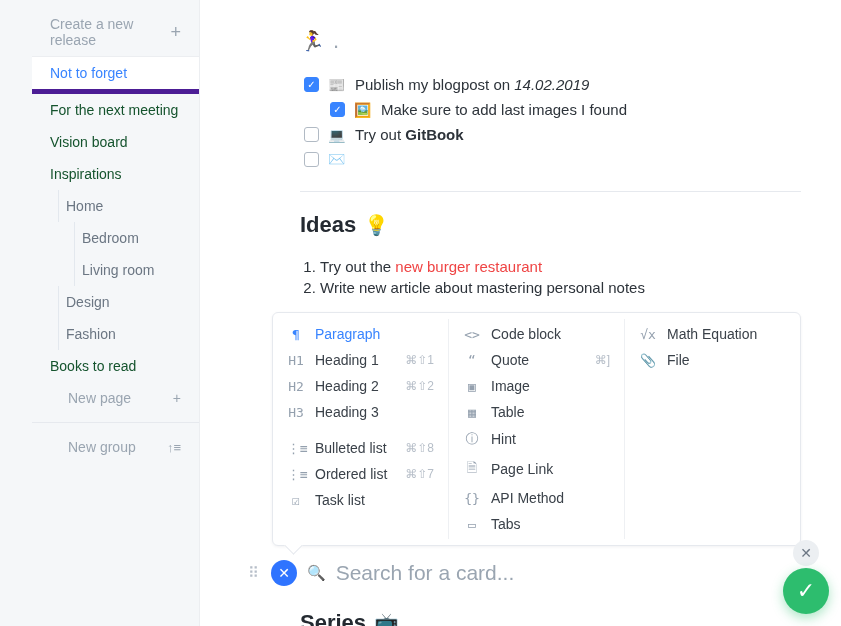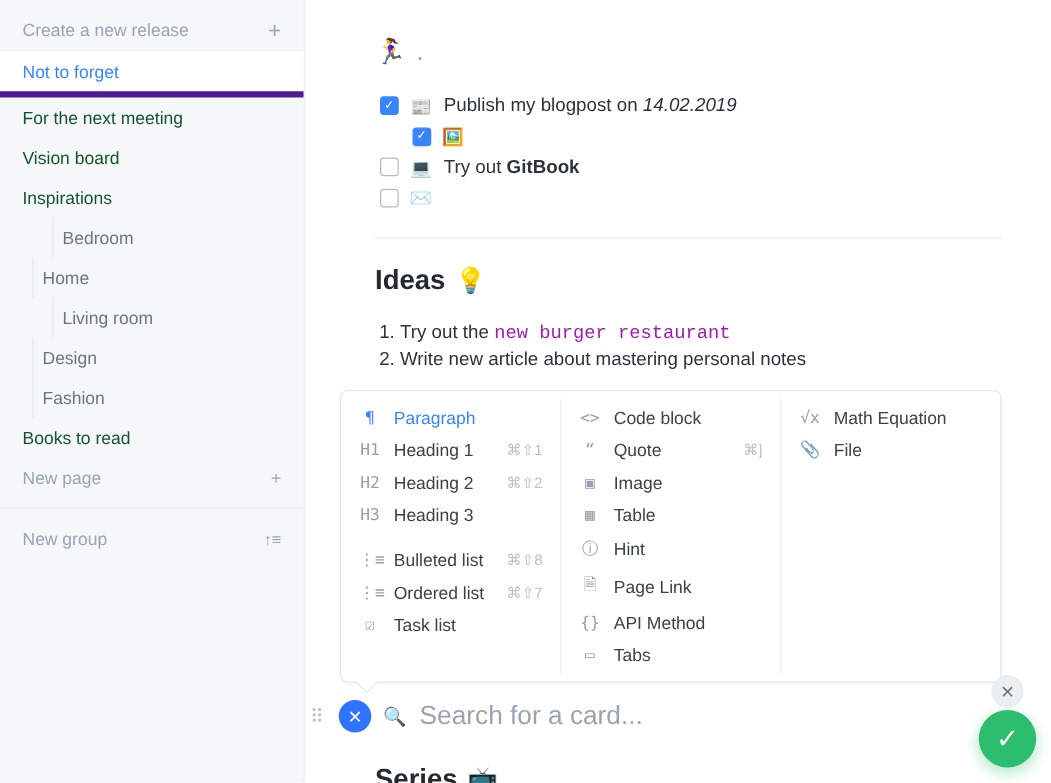--- a/index.html
+++ b/index.html
@@ -10,26 +10,27 @@
     background: #fff;
     width: 841px;
     height: 626px;
     overflow: hidden;
     position: relative;
   }
   
   .sidebar {
     position: absolute;
     left: 0; top: 0;
-    width: 244px;
+    width: 200px;
     height: 100%;
     background: #f5f7f9;
     border-right: 1px solid #eceef1;
     padding-top: 8px;
     overflow-y: auto;
+    padding-left: 32px;
   }
   .sb-header {
     display: flex;
     align-items: center;
     justify-content: space-between;
     color: #9aa5b1;
     padding: 8px 18px;
     font-size: 14px;
   }
   .sb-header .plus { color: #9aa5b1; font-size: 18px; line-height: 14px; }
@@ -58,21 +59,21 @@
     background:#e3e8ee;
   }
   .sb-subsub { padding-left: 50px; position:relative; color:#6b7683;}
   .sb-subsub::before {
     content:"";
     position:absolute;
     left:42px; top:0; bottom:0;
     width:1px;
     background:#e3e8ee;
   }
-  .sb-item.muted { color: #9aa5b1; }
+  .sb-item.muted { color: #9aa5b1; margin-left: 18px; }
   .sb-divider { border-top: 1px solid #e6e9ee; margin: 8px 0;}
   .sort-icon { color:#9aa5b1; font-size:13px; }
 
   
   .main {
     position: absolute;
     left: 228px; right:0; top:0; bottom:0;
     overflow-y: auto;
     padding: 28px 40px 0 40px;
   }
@@ -124,21 +125,21 @@
   .task-text .strike { text-decoration: line-through; }
   .rule { border:0;border-top:1px solid #e6e9ee; margin: 20px 0 20px 32px;}
 
   .ideas-list {
     margin-left: 52px;
     font-size:15px;
     color:#2d333a;
     list-style: decimal;
   }
   .ideas-list li{ padding:2px 0;}
-  .link { color:#a21caf; text-decoration:none;font-family:Liberation Mono, monospace; }
+  .link { color:#ef4444; text-decoration:none; }
 
   
   .slash-card {
     margin:14px 0 4px 4px;
     border:1px solid #e6e9ee;
     border-radius:6px;
     display:flex;
     padding:6px 0;
     background:#fff;
     box-shadow:0 1px 3px rgba(11,22,44,.06);
@@ -259,25 +260,25 @@
       </div>
       <div class="sb-item">
         <span>For the next meeting</span>
       </div>
       <div class="sb-item">
         <span>Vision board</span>
       </div>
       <div class="sb-item">
         <span>Inspirations</span>
       </div>
+      <div class="sb-item sb-sub">
+        <span>Home</span>
+      </div>
       <div class="sb-item sb-subsub">
         <span>Bedroom</span>
-      </div>
-      <div class="sb-item sb-sub">
-        <span>Home</span>
       </div>
       <div class="sb-item sb-subsub">
         <span>Living room</span>
       </div>
       <div class="sb-item sb-sub">
         <span>Design</span>
       </div>
       <div class="sb-item sb-sub">
         <span>Fashion</span>
       </div>
@@ -304,20 +305,21 @@
   </div>
   <div class="task-list" id="task-list">
       <div class="task-row">
         <span class="chk checked"></span>
         <span class="task-icon">📰</span>
         <span class="task-text"><span>Publish my blogpost on </span><span class="italic">14.02.2019</span></span>
       </div>
       <div class="task-row sub">
         <span class="chk checked"></span>
         <span class="task-icon">🖼️</span>
+        <span class="task-text"><span>Make sure to add last images I found</span></span>
       </div>
       <div class="task-row">
         <span class="chk"></span>
         <span class="task-icon">💻</span>
         <span class="task-text"><span>Try out </span><span class="bold">GitBook</span></span>
       </div>
       <div class="task-row">
         <span class="chk"></span>
         <span class="task-icon">✉️</span>
       </div>

